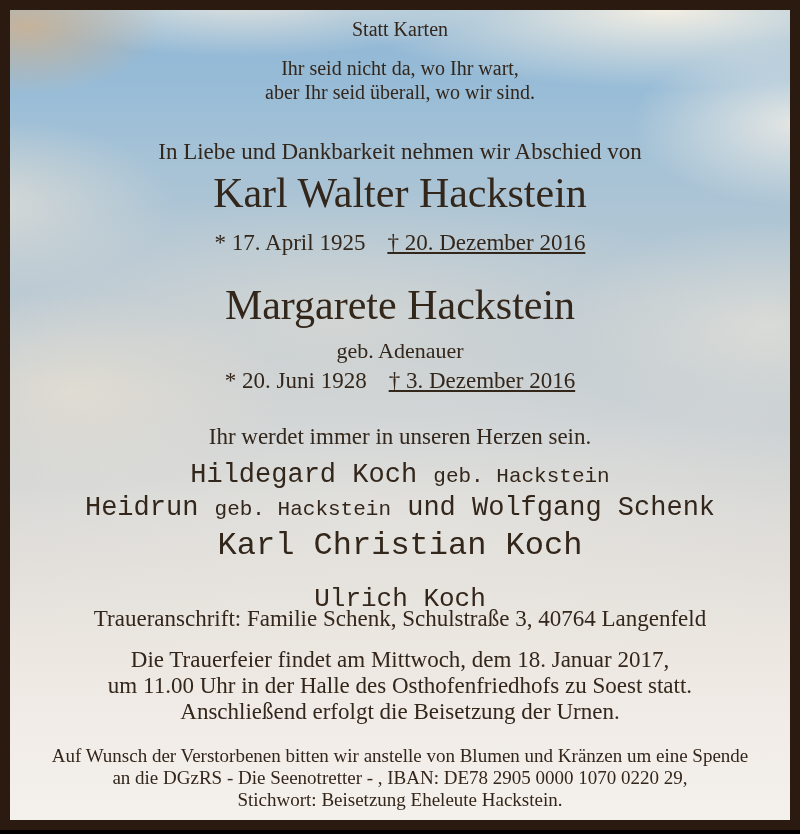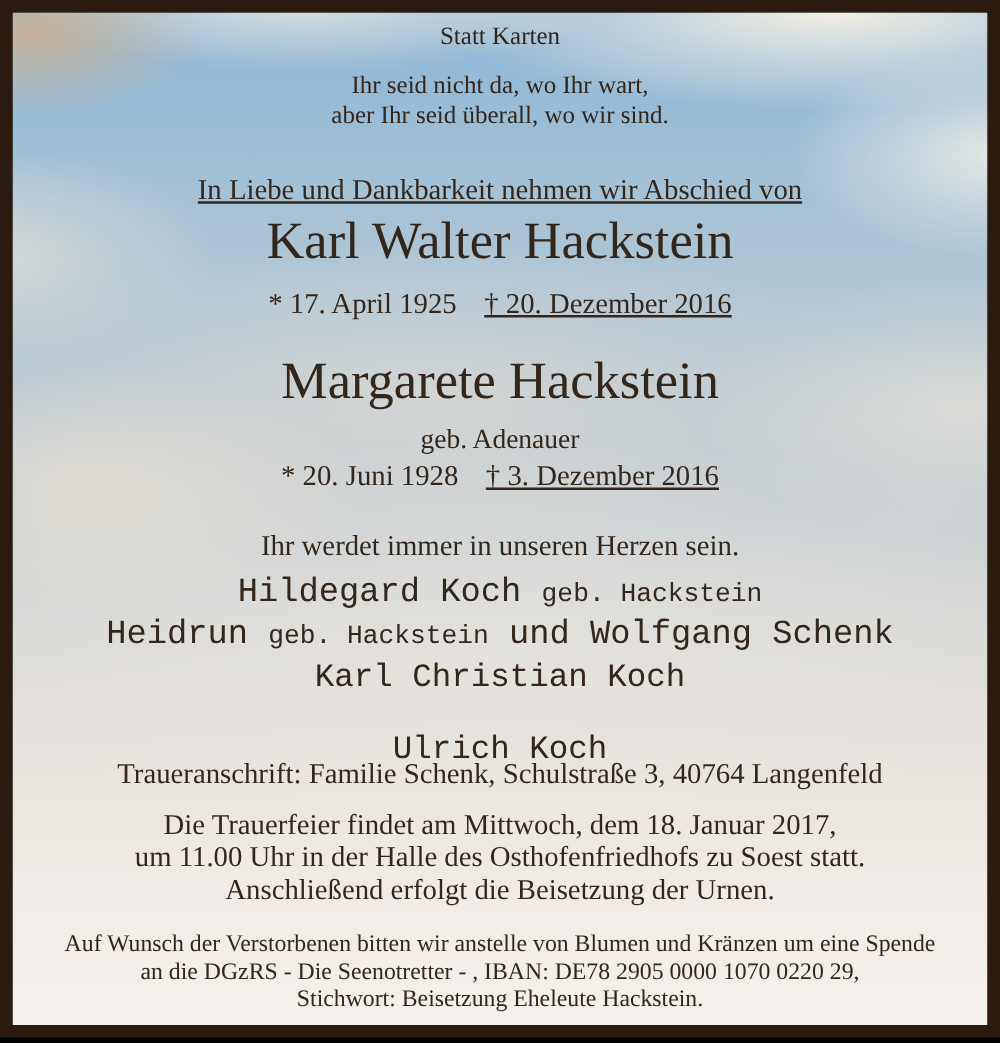--- a/index.html
+++ b/index.html
@@ -21,35 +21,35 @@
       radial-gradient(ellipse 300px 135px at 8% 47%, rgba(240,228,209,0.6), rgba(240,228,209,0) 72%),
       radial-gradient(ellipse 290px 145px at 97% 39%, rgba(243,233,217,0.55), rgba(243,233,217,0) 72%),
       radial-gradient(ellipse 720px 210px at 50% 63%, rgba(237,234,228,0.5), rgba(237,234,228,0) 80%),
       linear-gradient(180deg,
         #8fb6d5 0%, #96bbd7 8%, #a5c2d6 18%, #b1c6d4 28%, #bac9d3 38%,
         #c6ced3 48%, #d3d5d4 58%, #e0ddd9 68%, #ebe6e0 78%, #f1ece7 88%, #f4f0ec 100%);
   }
   .abs{position:absolute;left:0;right:0;text-align:center;line-height:1.18;}
   .statt{top:8px;font-size:20px;}
   .epigraph{top:46px;font-size:20px;line-height:24px;}
-  .intro{top:128px;font-size:23px;text-decoration:underline;}
+  .intro{top:128px;font-size:23px;}
   .name{font-size:42px;line-height:46px;}
   .name1{top:160px;}
   .name2{top:272px;}
   .dates{font-size:23px;}
   .dates1{top:219px;}
   .dates2{top:357px;}
   .death{margin-left:22px;text-decoration:underline;}
   .geb{top:328px;font-size:22px;font-family:Liberation Serif, serif;}
   .sentiment{top:413px;font-size:23px;}
   .mourner{font-size:27px;font-family:Liberation Mono, monospace;}
   .mourner .small{font-size:21px;}
   .m1{top:450px;}
   .m2{top:483px;}
-  .m3{top:517px;font-size:26px;}
+  .m3{top:517px;font-size:32px;}
   .m4{top:574px;font-size:26px;}
   .address{top:595px;font-size:23px;}
   .service{top:637px;font-size:23px;line-height:26px;}
   .donation{top:735px;font-size:19px;line-height:22px;}
 </style>
 </head>
 <body>
 
 <div class="card">
 

